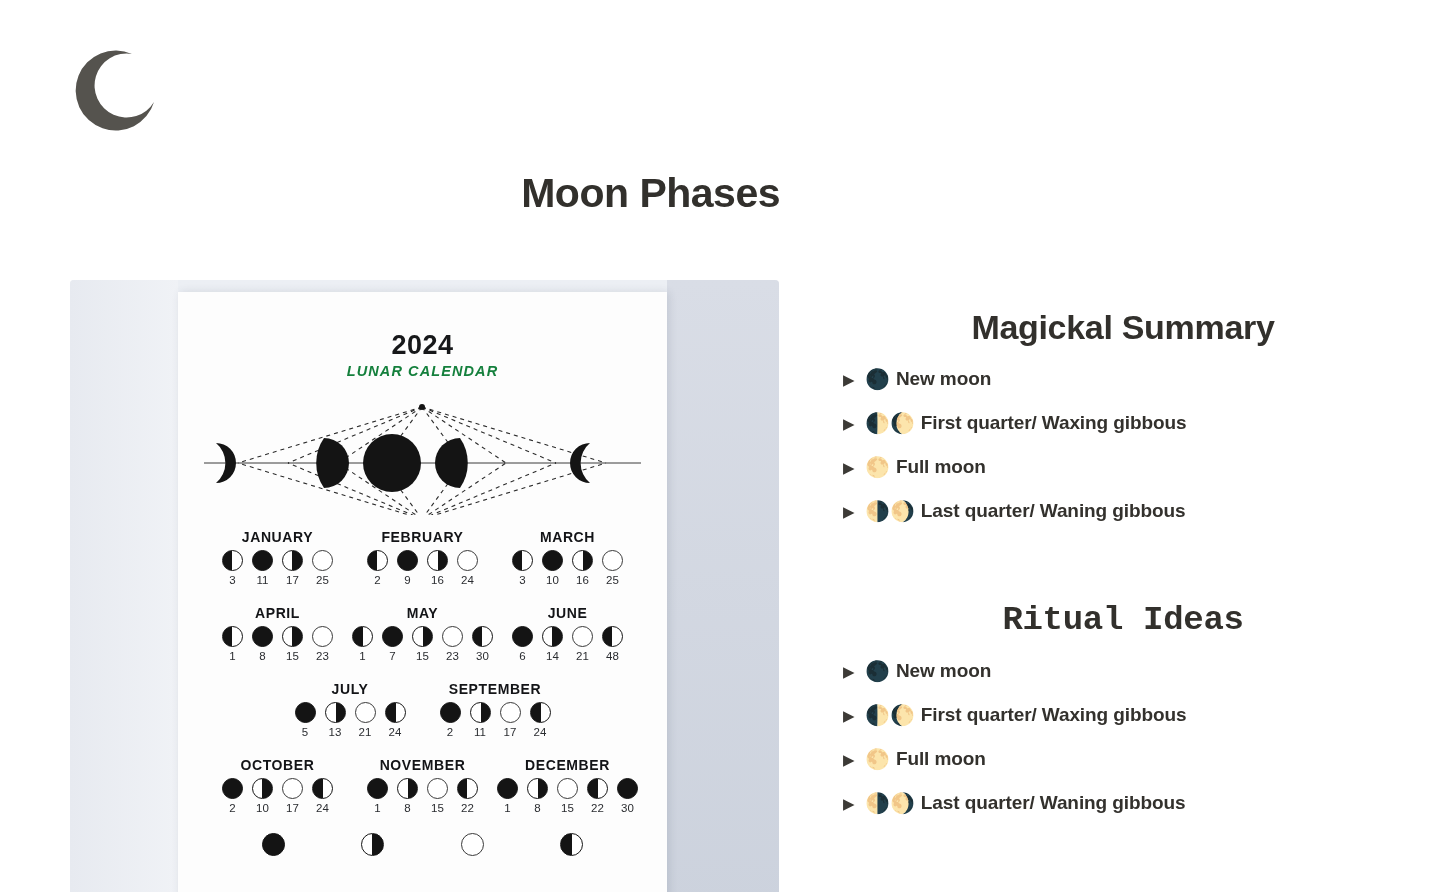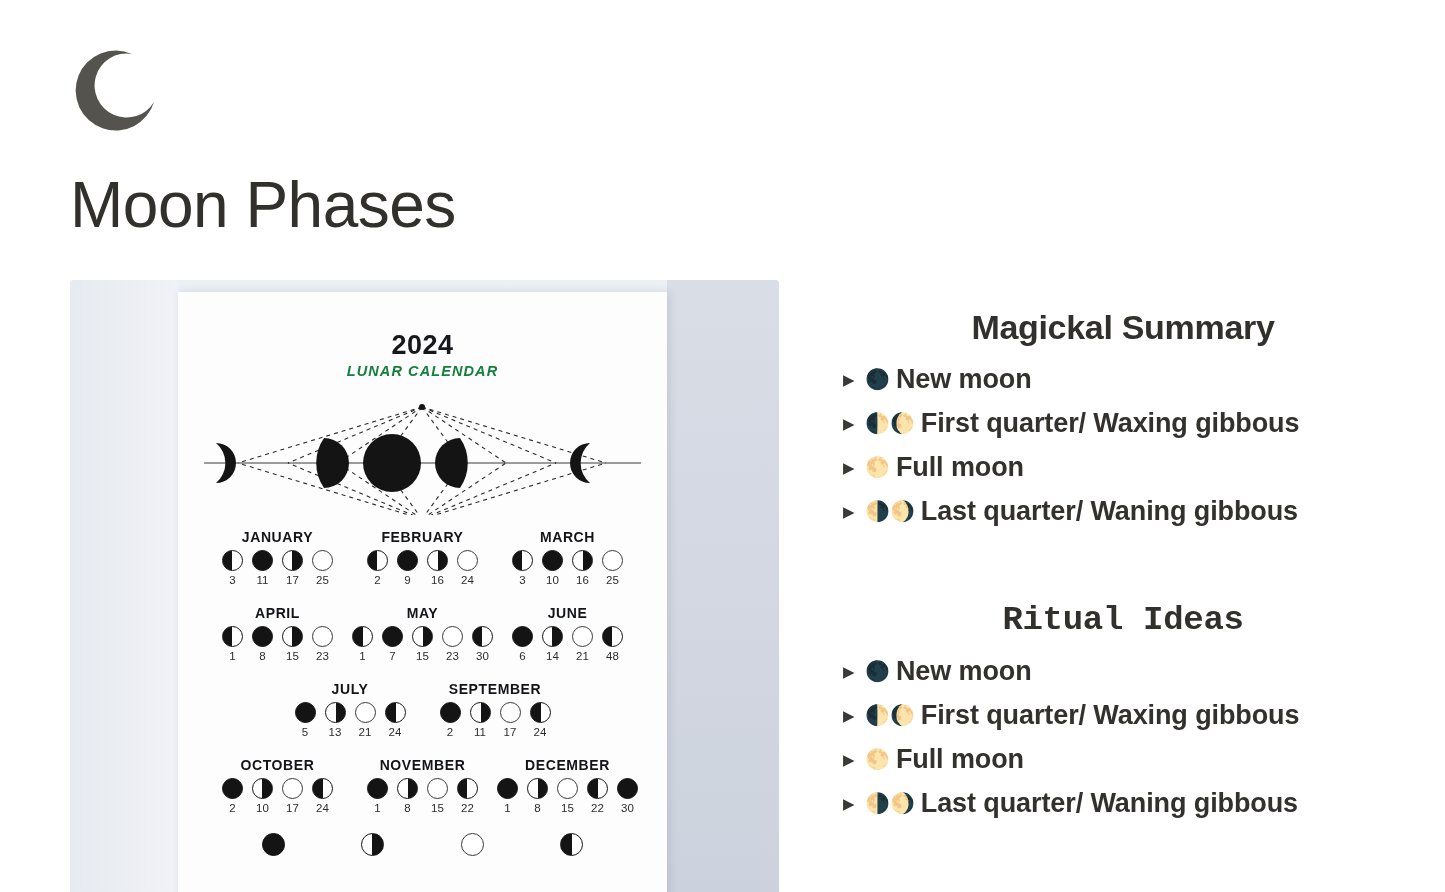--- a/index.html
+++ b/index.html
@@ -13,25 +13,26 @@
   .page { position: relative; width: 1445px; height: 892px; background:#fff; }
 
   
   .left-col { position: absolute; left: 70px; top: 0; width: 710px; }
 
   .moon-icon { margin-top: 46px; width: 92px; height: 92px; }
   .moon-icon svg { display:block; }
 
   .page-title {
     margin-top: 34px;
-    font-size: 64px;
-    font-weight: 400;
+    font-size: 41px;
+    font-weight: 700;
     letter-spacing: -0.5px;
     color: #32302c;
     line-height: 1.05;
+    text-align: right;
   }
 
   
   .cal-wrap {
     position: absolute; left: 70px; top: 280px;
     width: 709px; height: 630px;
     border-radius: 4px;
     overflow: hidden;
     background: linear-gradient(180deg,#eceff4 0%,#e6eaf1 55%,#dfe3ec 100%);
   }
@@ -84,21 +85,21 @@
     letter-spacing:-0.3px; margin: 0 0 10px 0; text-align: center;
   }
   .section-heading.second { margin-top: 68px; font-family: Liberation Mono, monospace; }
 
   .toggle-item { display:flex; align-items:center; height: 44px; }
   .toggle-tri {
     width: 22px; flex:0 0 auto; color:#3c3a36; font-size:15px; line-height:1;
     display:flex; align-items:center; justify-content:flex-start;
   }
   .toggle-emoji { flex:0 0 auto; font-size:20px; line-height:1; margin-right:6px; white-space:nowrap; }
-  .toggle-label { font-size:27px; font-weight:700; color:#33312d; letter-spacing:-0.1px; }
+  .toggle-label { font-size:19px; font-weight:700; color:#33312d; letter-spacing:-0.1px; }
 </style>
 </head>
 <body>
 
 <div class="page">
 
   <div class="left-col">
     <div class="moon-icon">
       <svg viewBox="0 0 92 92" width="92" height="92" aria-hidden="true">
         <path d="M62 8 A40 40 0 1 0 84 56 A32 32 0 1 1 62 8 Z" fill="#55534e"></path>

